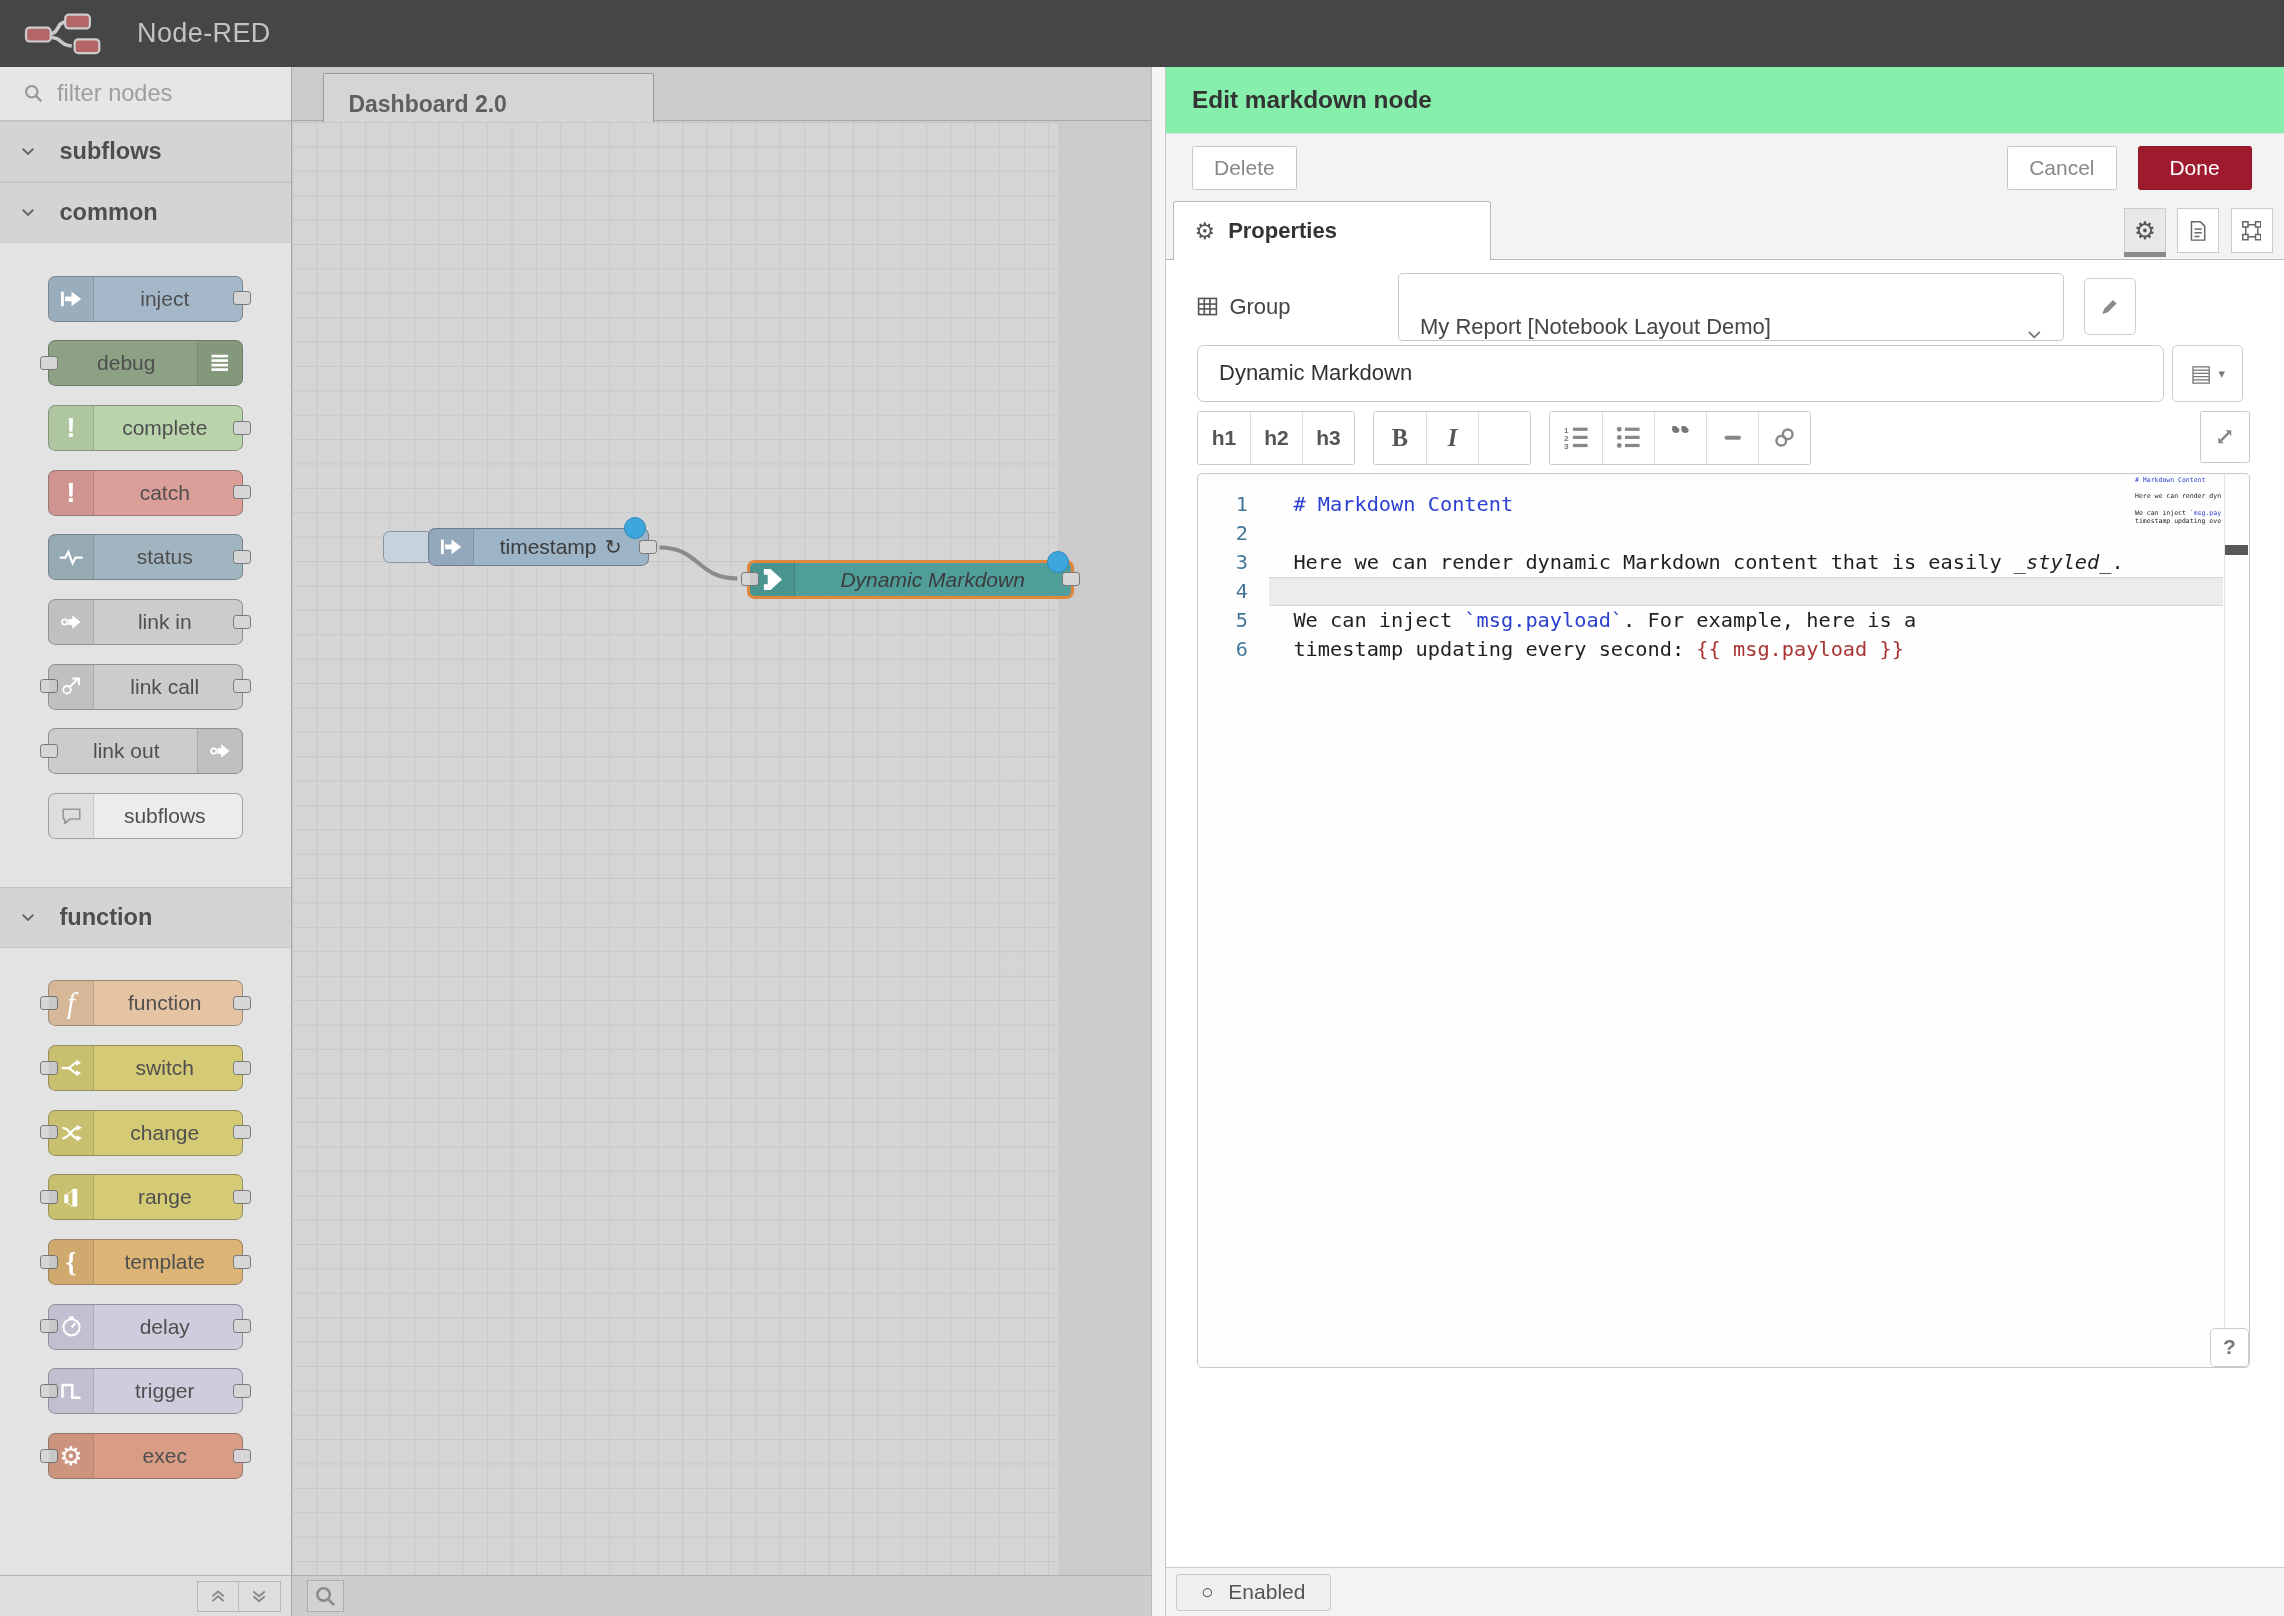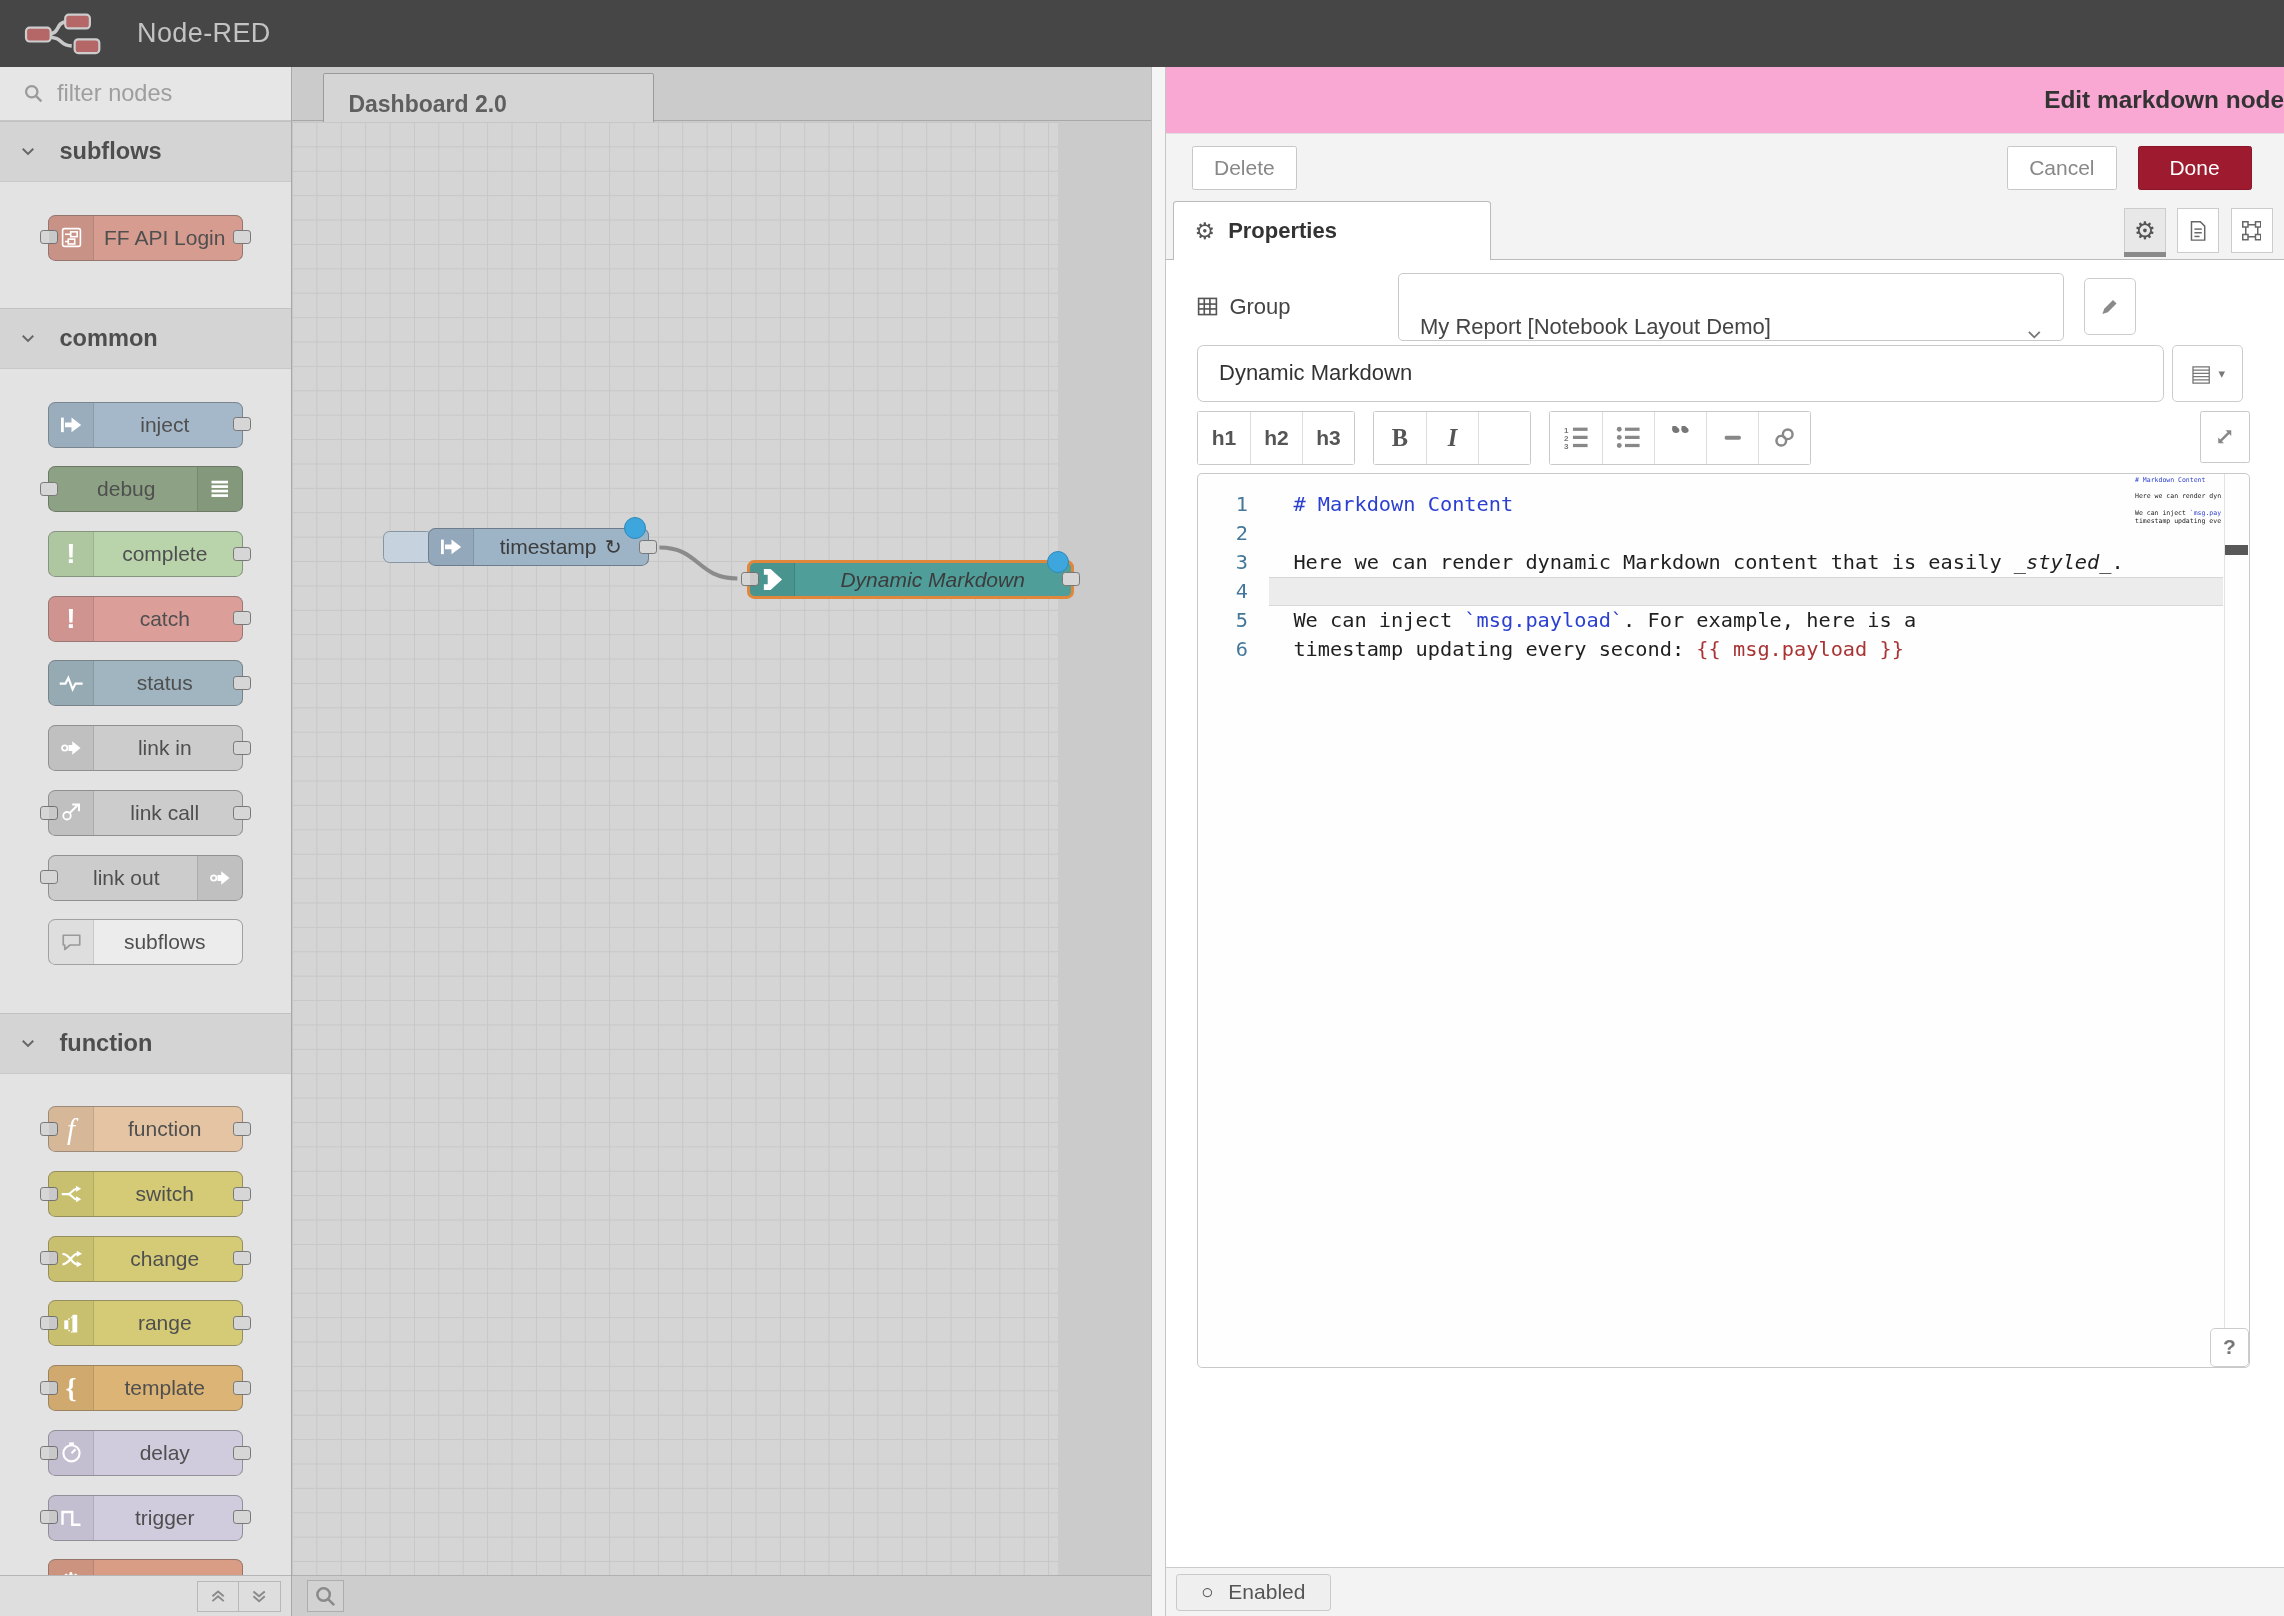--- a/index.html
+++ b/index.html
@@ -80,22 +80,22 @@
     background:#c6d2dd; border:1.6px solid #8795a1; cursor:pointer; }
 
   
   #tray-resizer { position:absolute; left:1151px; top:67px; width:14.6px; height:1549px;
     background:#f5f5f5; border-left:0.8px solid #bdbdbd; border-right:0.8px solid #c6c6c6;
     cursor:col-resize; }
 
   
   #tray { position:absolute; left:1166px; top:67px; width:1118px; height:1549px;
     background:#ffffff; display:flex; flex-direction:column; }
-  #tray-header { height:67px; background:#f9a8d4; border-bottom:0.8px solid #e0e0e0;
-    display:flex; align-items:center; padding-left:26px;justify-content:flex-end; }
+  #tray-header { height:67px; background:#86efac; border-bottom:0.8px solid #e0e0e0;
+    display:flex; align-items:center; padding-left:26px; }
   #tray-header .t-title { font-size:24.4px; font-weight:bold; color:#333; }
   #tray-toolbar { height:67px; background:#f3f3f3; display:flex; align-items:center;
     padding:0 32.5px 0 26px; }
   .tray-btn { height:44px; min-width:94px; padding:0 21px; font-size:21px;
     border:0.8px solid #c7c7c7; border-radius:2.4px; background:#fff; color:#888;
     font-family:"Liberation Sans",sans-serif; cursor:pointer; }
   .tray-btn.done { background:#9e1a2e; border-color:#8c1627; color:#fff; margin-left:21px; min-width:114px; }
   #tray-toolbar .spacer { flex:1; }
   #tab-row { height:59px; background:#f3f3f3; border-bottom:0.8px solid #bbb; position:relative; }
   #props-tab { position:absolute; left:6.5px; top:0; width:318px; height:59px; background:#fff;
@@ -210,38 +210,20 @@
   </div>
   <div id="palette-sections">
       <div class="pal-cat-header">
         <span class="icon">
           <svg viewBox="0 0 16 10" width="14" fill="none" stroke="#666" stroke-width="2.2">
             <polyline points="2,2 8,8 14,2"></polyline>
           </svg>
         </span>
         <span class="cat-label">subflows</span>
       </div>
-      <div class="pal-cat-content">
-        <div class="pnode" style="background: rgb(214, 156, 144);">
-          <span class="port in"></span>
-          <span class="port out"></span>
-          <span class="iconband left">
-            <span class="icon">
-              <svg viewBox="0 0 26 26" width="21" fill="none" stroke="#fff" stroke-width="2">
-                <rect x="2" y="2" width="22" height="22" rx="2"></rect>
-                <line x1="5" y1="9" x2="12" y2="9"></line>
-                <rect x="12" y="6" width="8" height="6"></rect>
-                <line x1="5" y1="18" x2="9" y2="18"></line>
-                <rect x="9" y="15" width="8" height="6"></rect>
-              </svg>
-            </span>
-          </span>
-          <span class="plabel icon-left">FF API Login</span>
-        </div>
-      </div>
       <div class="pal-cat-header">
         <span class="icon">
           <svg viewBox="0 0 16 10" width="14" fill="none" stroke="#666" stroke-width="2.2">
             <polyline points="2,2 8,8 14,2"></polyline>
           </svg>
         </span>
         <span class="cat-label">common</span>
       </div>
       <div class="pal-cat-content">
         <div class="pnode" style="background: rgb(164, 184, 201);">

